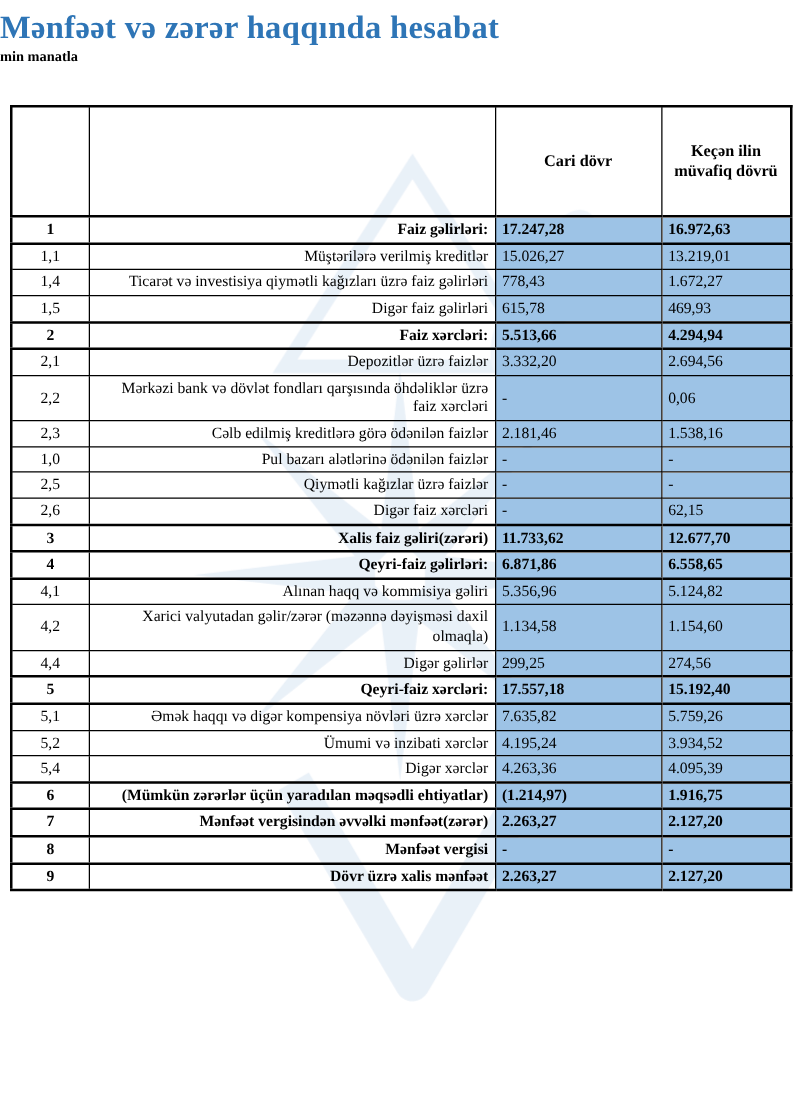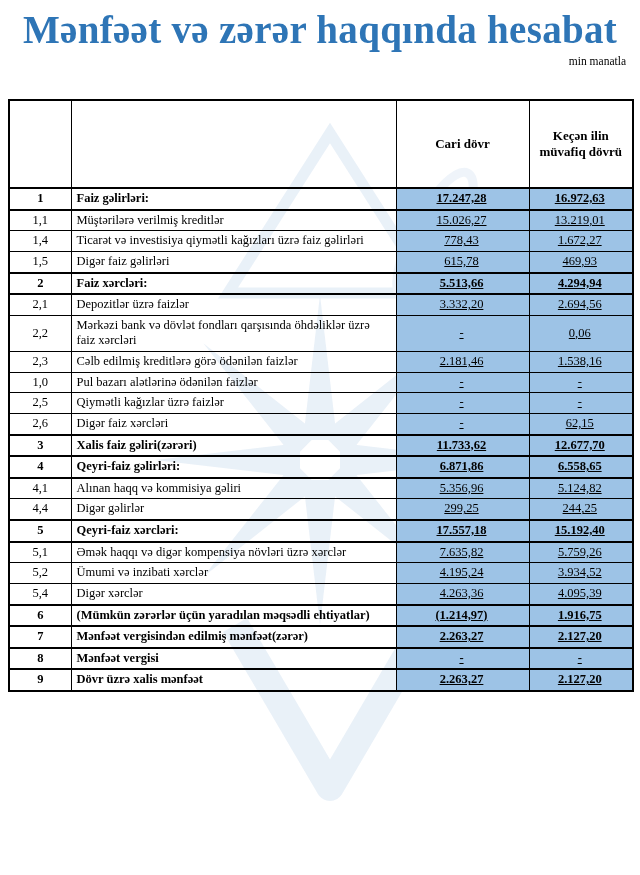--- a/index.html
+++ b/index.html
@@ -12,29 +12,28 @@
   html,body{margin:0;padding:0;}
   body{
     width:640px;height:875px;
     background:#ffffff;
     font-family:"Liberation Serif","DejaVu Serif",serif;
     position:relative;
     overflow:hidden;
   }
   .title{
     color:var(--title-blue);
-    font-size:39px;
-    font-weight:bold;
-    text-align:center;
+    font-size:26px;
+    font-weight:bold;
+    text-align:left;
     margin:7px 0 3px 0;
     letter-spacing:0.3px;
   }
   .unit-note{
-    text-align:right;
-    font-weight:normal;
+    font-weight:bold;
     font-size:11.5px;
     margin:0 14px 2px 0;
   }
   .watermark{
     position:absolute;
     left:95px;top:115px;
     z-index:0;
     pointer-events:none;
   }
   table.report{
@@ -56,26 +55,25 @@
   }
   .report thead th{
     height:88px;
     font-size:13px;
     font-weight:bold;
     text-align:center;
     border-bottom:2px solid var(--border-black);
     background:transparent;
   }
   td.num{text-align:center;}
-  td.label{text-align:left;}
+  td.label{text-align:right;}
   td.val{
-    text-align:center;
+    text-align:left;
     background:var(--value-cell-blue);
     padding-right:7px;
-    text-decoration:underline;
   }
   tr.section td{
     font-weight:bold;
     border-top:2px solid var(--border-black);
     border-bottom:2px solid var(--border-black);
   }
 </style>
 </head>
 <body>
 
@@ -198,24 +196,30 @@
     <td class="val">6.871,86</td>
     <td class="val">6.558,65</td>
   </tr>
       <tr>
     <td class="num">4,1</td>
     <td class="label">Alınan haqq və kommisiya gəliri</td>
     <td class="val">5.356,96</td>
     <td class="val">5.124,82</td>
   </tr>
       <tr>
+    <td class="num">4,2</td>
+    <td class="label">Xarici valyutadan gəlir/zərər (məzənnə dəyişməsi daxil olmaqla)</td>
+    <td class="val">1.134,58</td>
+    <td class="val">1.154,60</td>
+  </tr>
+      <tr>
     <td class="num">4,4</td>
     <td class="label">Digər gəlirlər</td>
     <td class="val">299,25</td>
-    <td class="val">244,25</td>
+    <td class="val">274,56</td>
   </tr>
       <tr class="section">
     <td class="num">5</td>
     <td class="label">Qeyri-faiz xərcləri:</td>
     <td class="val">17.557,18</td>
     <td class="val">15.192,40</td>
   </tr>
       <tr>
     <td class="num">5,1</td>
     <td class="label">Əmək haqqı və digər kompensiya növləri üzrə xərclər</td>
@@ -235,21 +239,21 @@
     <td class="val">4.095,39</td>
   </tr>
       <tr class="section">
     <td class="num">6</td>
     <td class="label">(Mümkün zərərlər üçün yaradılan məqsədli ehtiyatlar)</td>
     <td class="val">(1.214,97)</td>
     <td class="val">1.916,75</td>
   </tr>
       <tr class="section">
     <td class="num">7</td>
-    <td class="label">Mənfəət vergisindən edilmiş mənfəət(zərər)</td>
+    <td class="label">Mənfəət vergisindən əvvəlki mənfəət(zərər)</td>
     <td class="val">2.263,27</td>
     <td class="val">2.127,20</td>
   </tr>
       <tr class="section">
     <td class="num">8</td>
     <td class="label">Mənfəət vergisi</td>
     <td class="val">-</td>
     <td class="val">-</td>
   </tr>
       <tr class="section">

